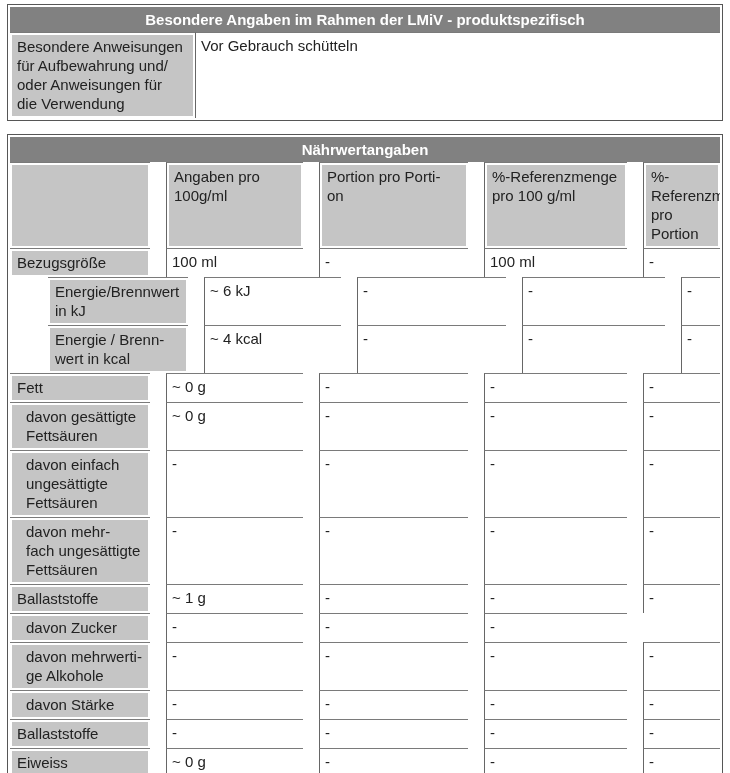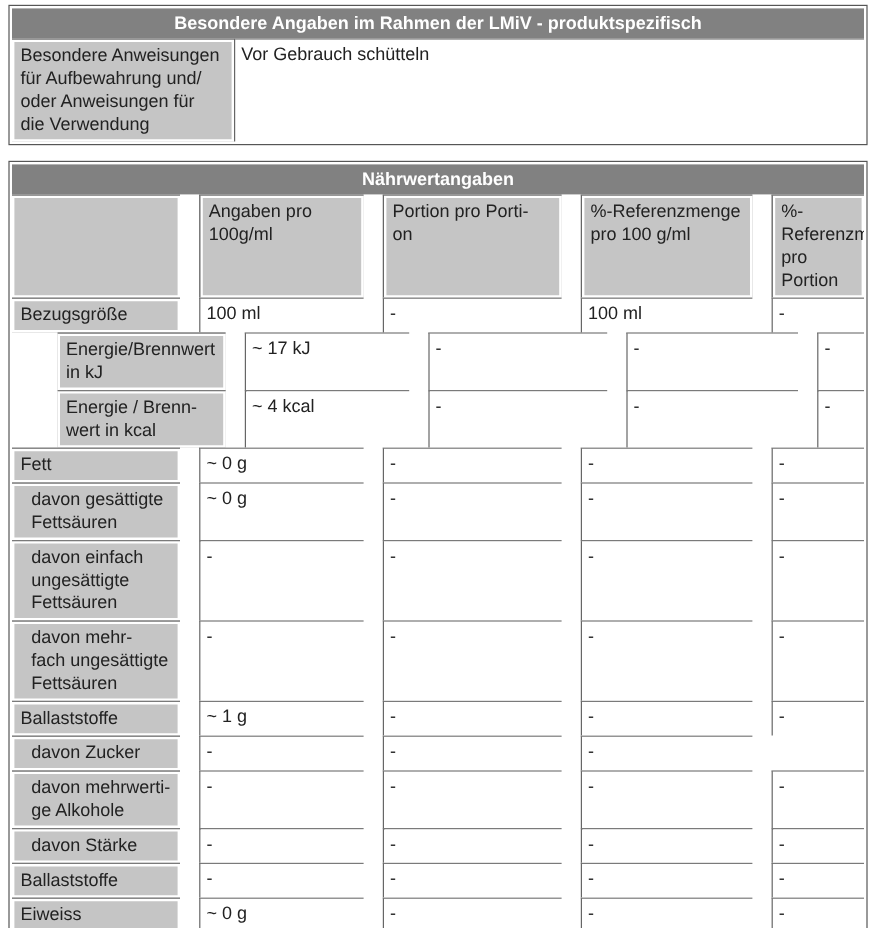--- a/index.html
+++ b/index.html
@@ -94,21 +94,21 @@
       <div class="cell label pre">Bezugsgröße</div>
       <div class="cell">100 ml</div>
       <div class="cell">-</div>
       <div class="cell">100 ml</div>
       <div class="cell">-</div>
     </div>
 
     <div class="trow row-tall">
       <div class="cell label pre">Energie/Brennwert
 in kJ</div>
-      <div class="cell">~ 17 kJ</div>
+      <div class="cell">~ 6 kJ</div>
       <div class="cell">-</div>
       <div class="cell">-</div>
       <div class="cell">-</div>
     </div>
 
     <div class="trow row-tall">
       <div class="cell label pre">Energie / Brenn-
 wert in kcal</div>
       <div class="cell">~ 4 kcal</div>
       <div class="cell">-</div>

